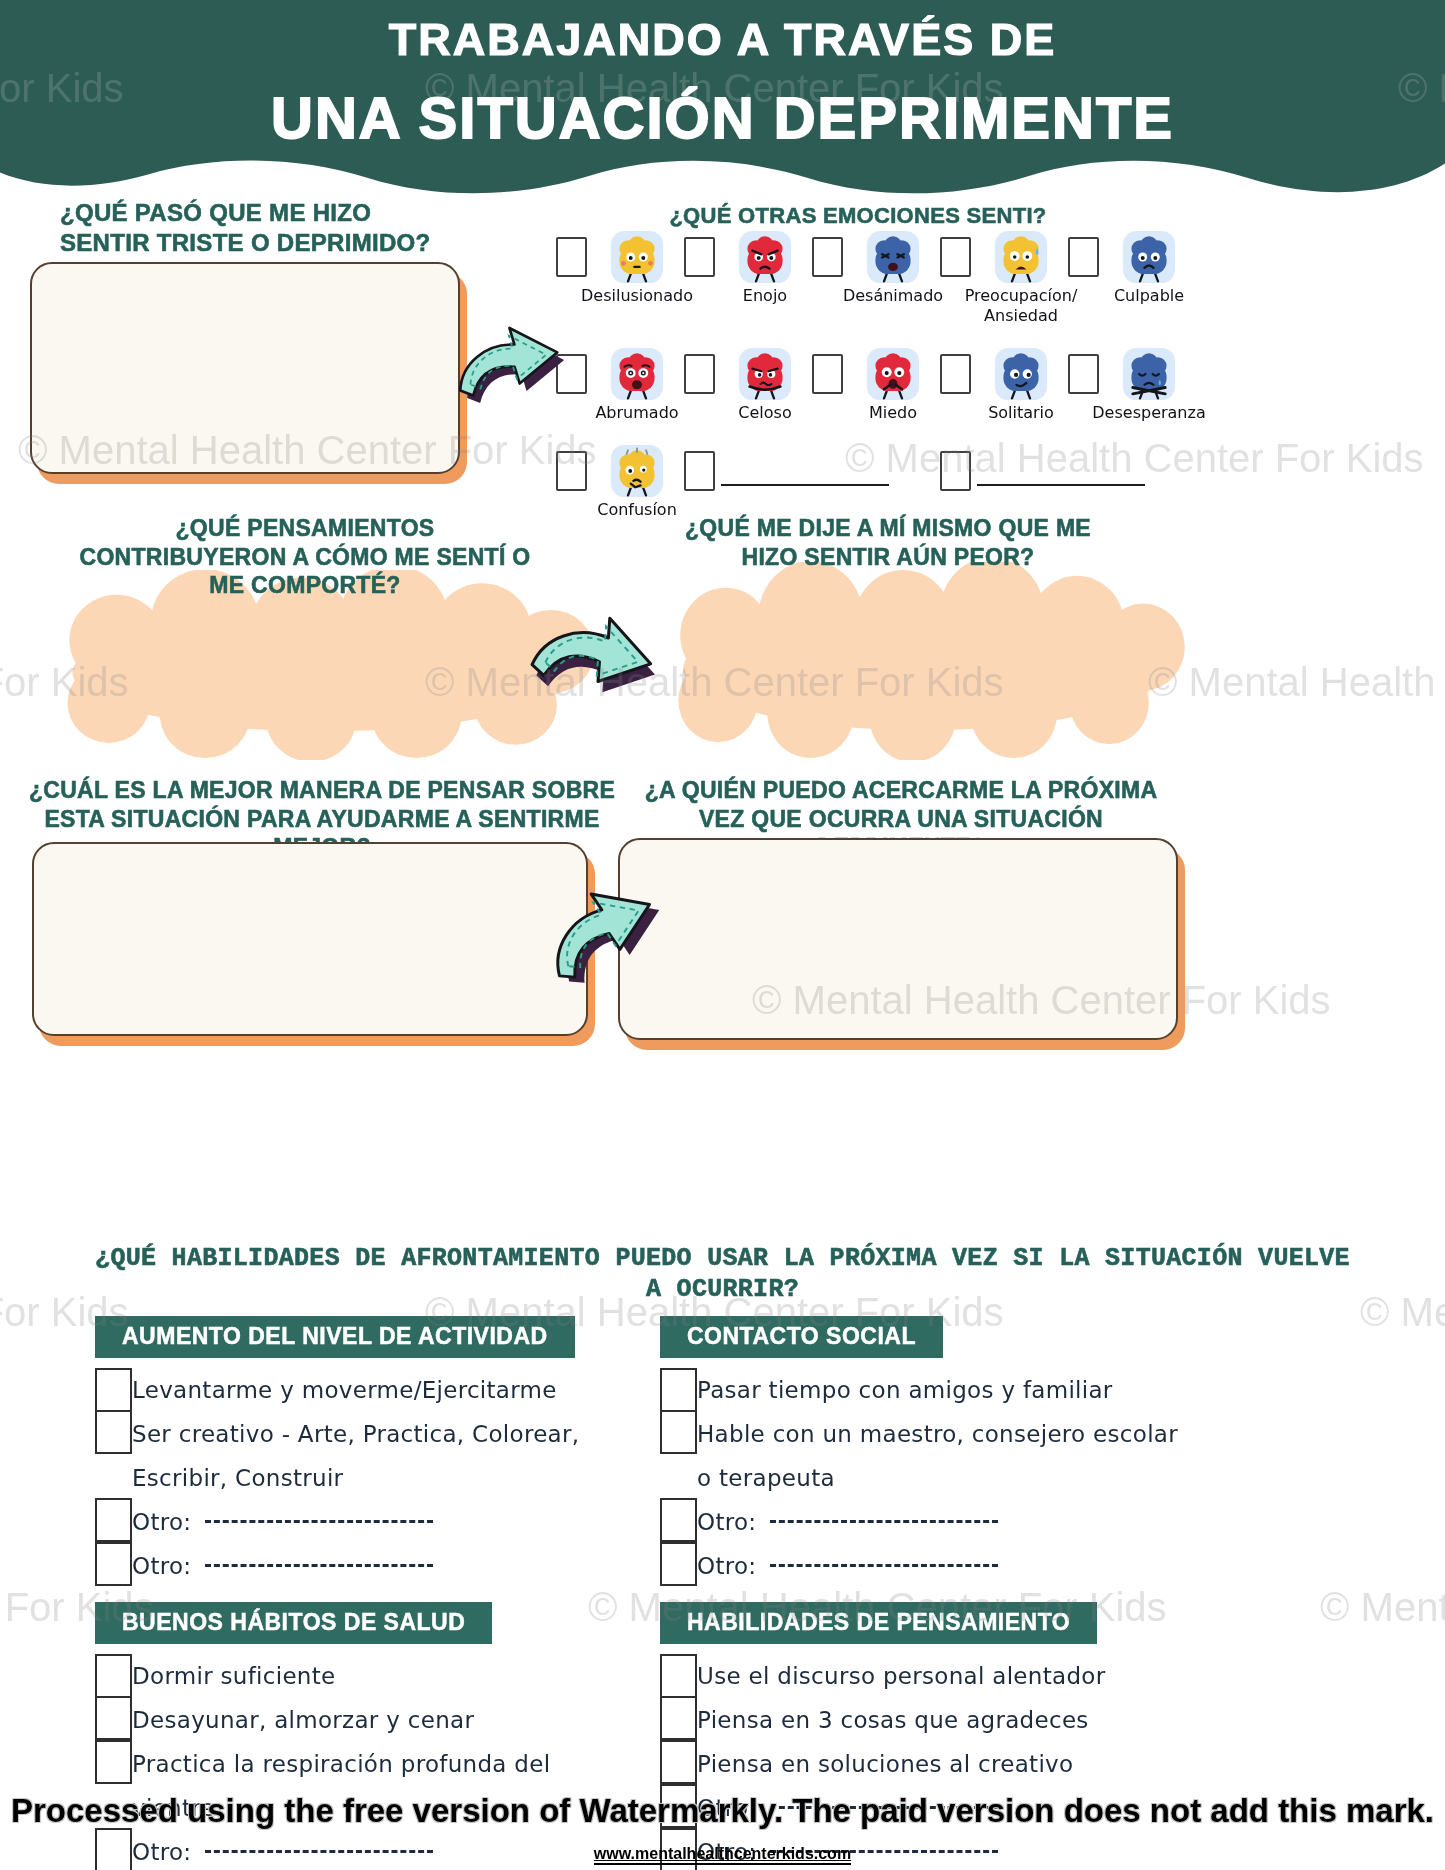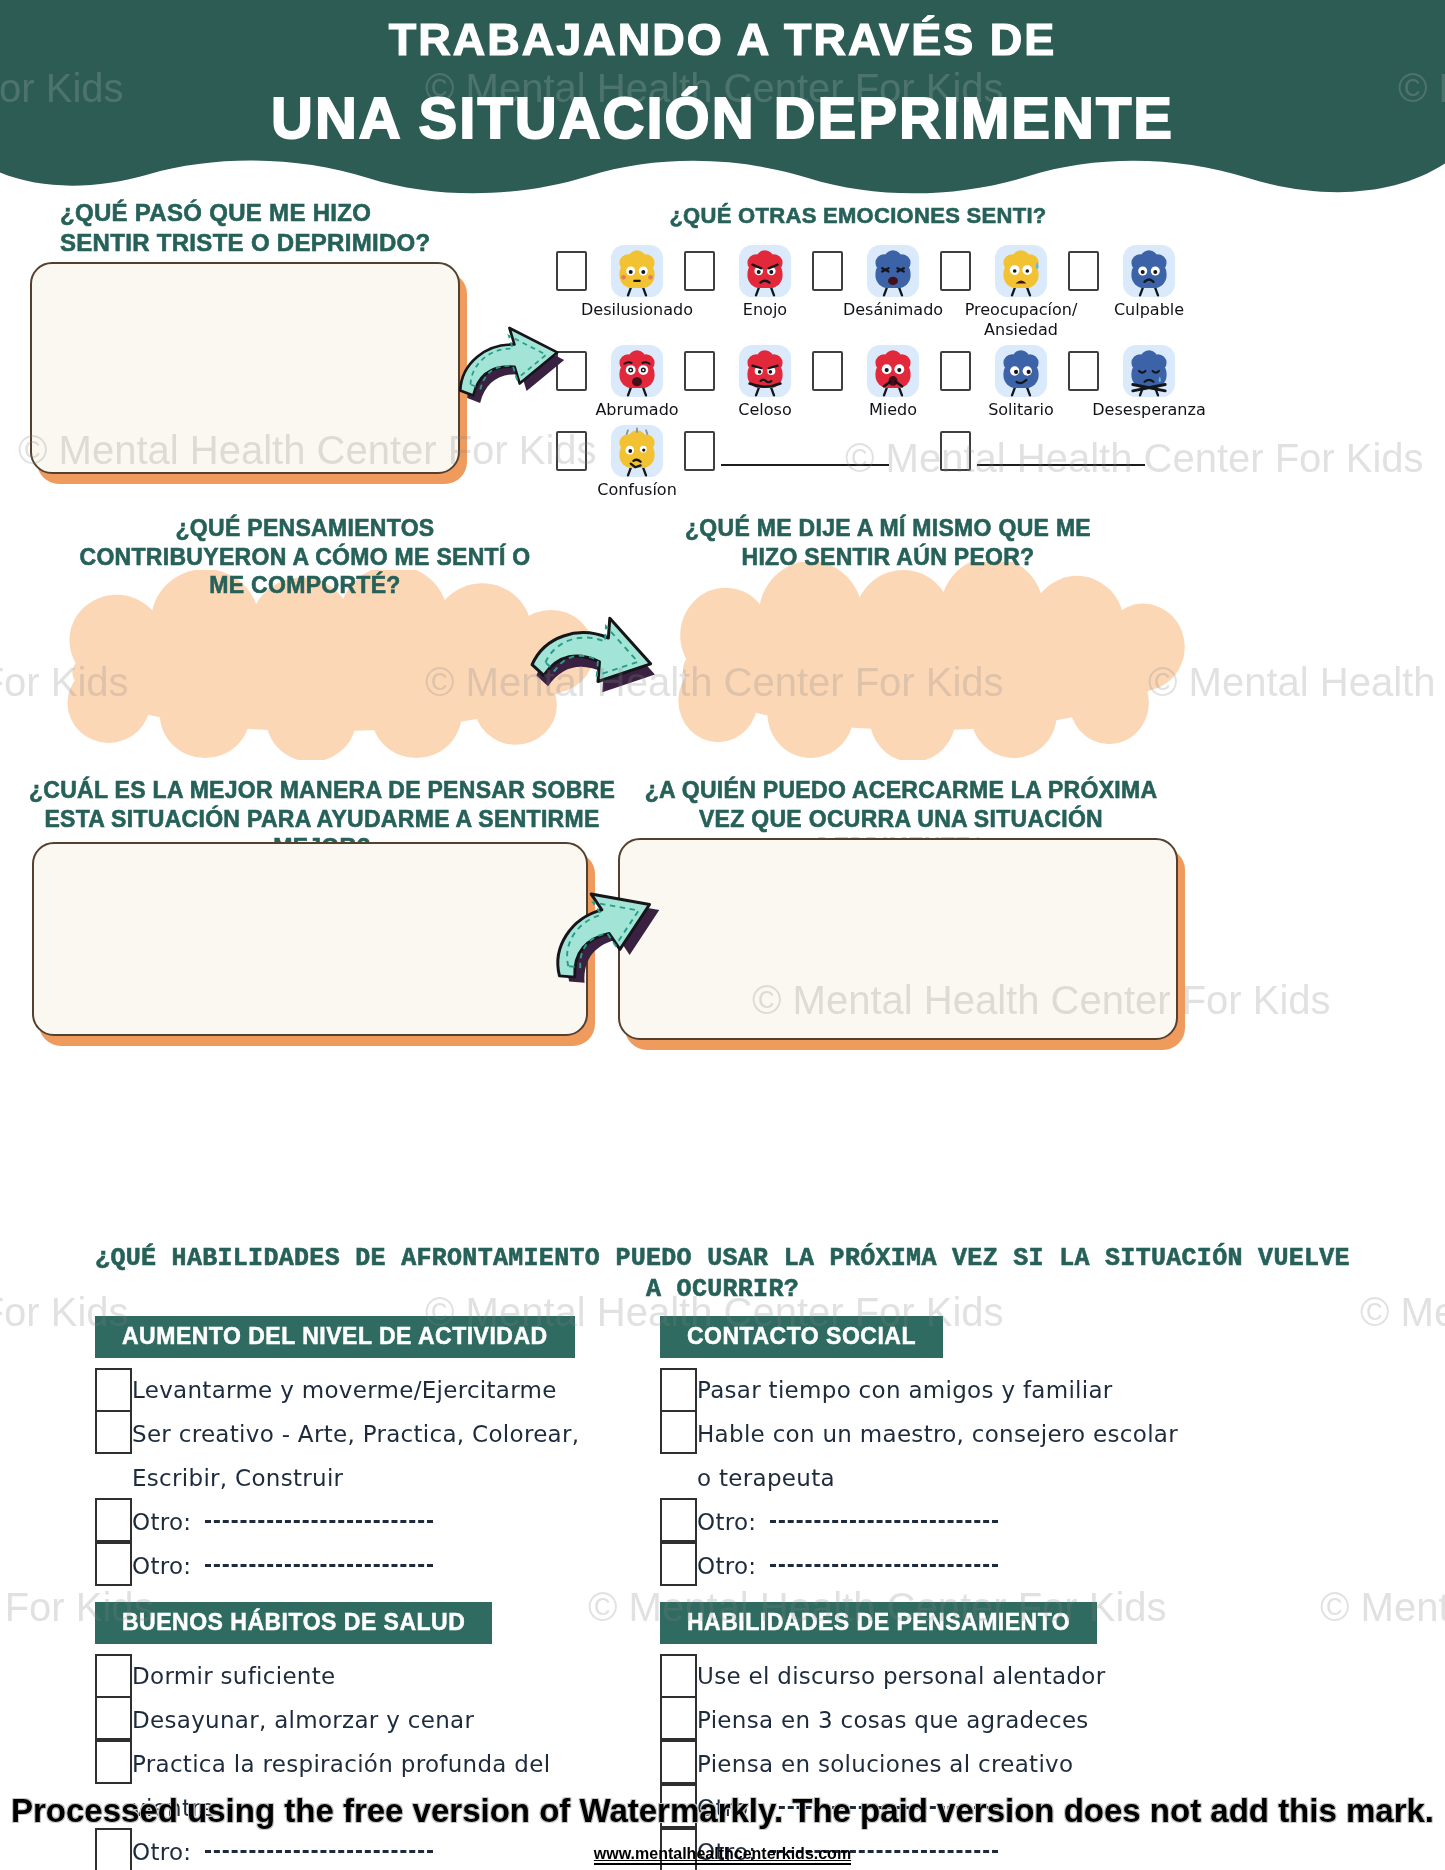--- a/index.html
+++ b/index.html
@@ -53,22 +53,22 @@
   .cloud { position:absolute; z-index:1; }
   #cloud1 { left:38px;  top:570px; width:570px; height:190px; }
   #cloud2 { left:650px; top:562px; width:548px; height:198px; }
   
   .arrow-svg { position:absolute; z-index:5; }
   #arrow1 { left:450px; top:318px; width:116px; height:90px; transform:rotate(-5deg); }
   #arrow2 { left:528px; top:604px; width:132px; height:102px; transform:rotate(16deg); }
   #arrow3 { left:537px; top:882px; width:128px; height:99px; transform:rotate(-22deg); }
   
   #emo-grid {
-    position:absolute; left:556px; top:244px; width:648px; z-index:2;
-    display:grid; grid-template-columns:repeat(5,128px); row-gap:4px;
+    position:absolute; left:556px; top:230px; width:648px; z-index:2;
+    display:grid; grid-template-columns:repeat(5,128px); row-gap:21px;
   }
   .emo-cell { display:flex; align-items:flex-start; gap:6px; }
   .emo-check {
     flex:none; width:31px; height:40px; margin-top:7px;
     border:2.2px solid #3f3f3f; background:#fff; border-radius:2px;
   }
   .emo-figure { display:flex; flex-direction:column; align-items:center; width:88px; }
   .emo-label {
     font-family:"DejaVu Sans", sans-serif; font-size:16px; font-weight:500;
     color:#101218; text-align:center; width:122px; margin:2px -17px 0;

